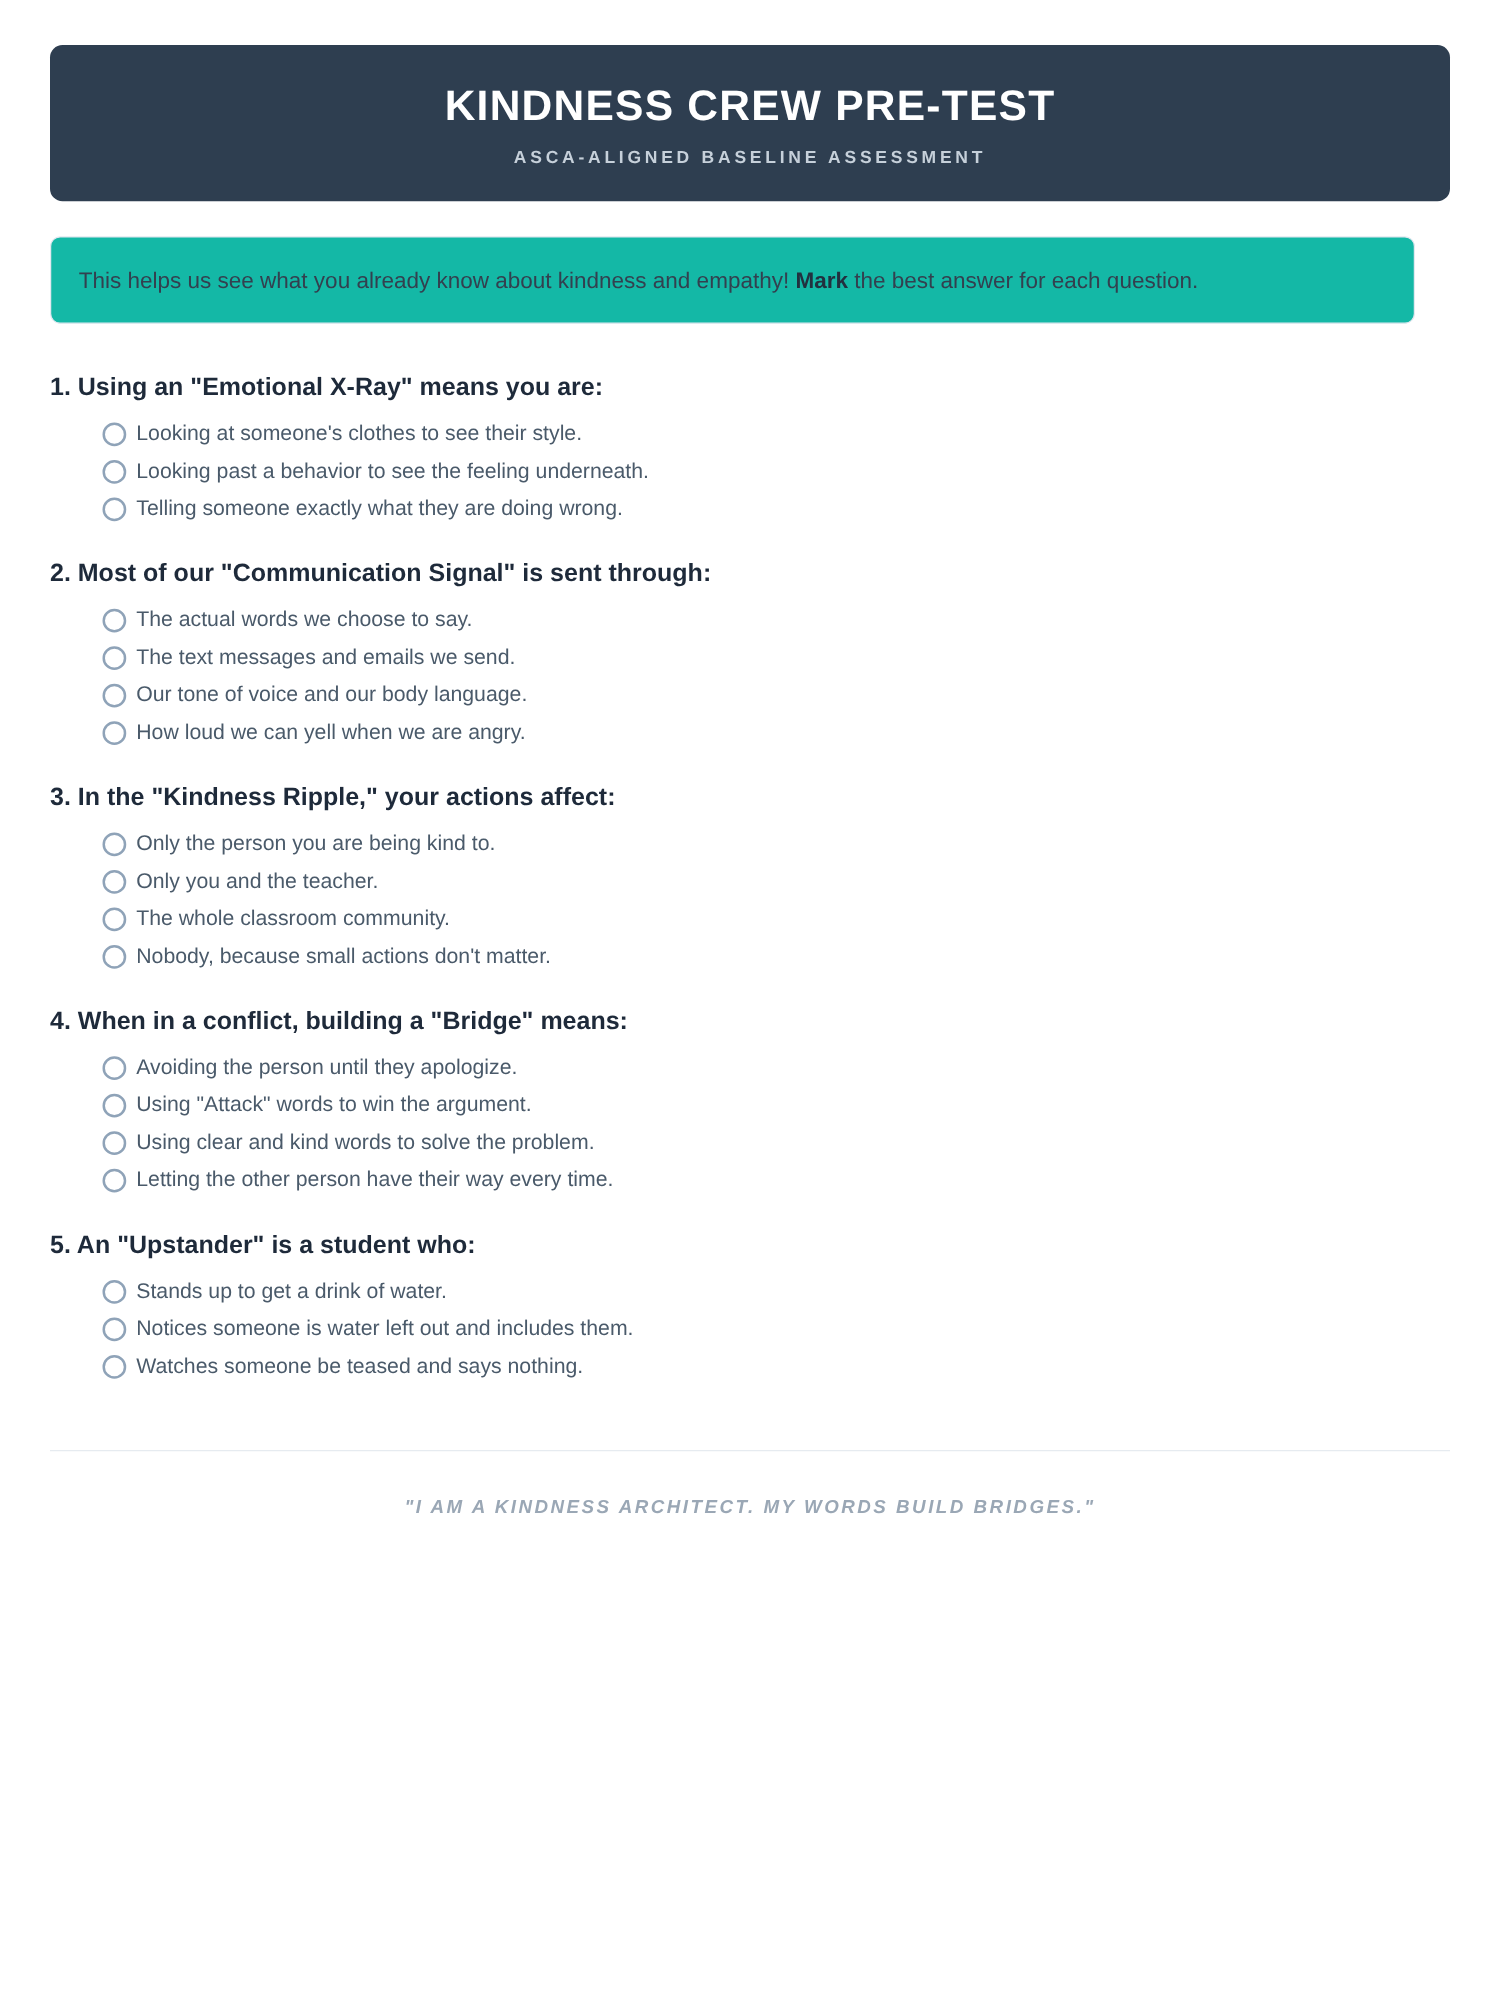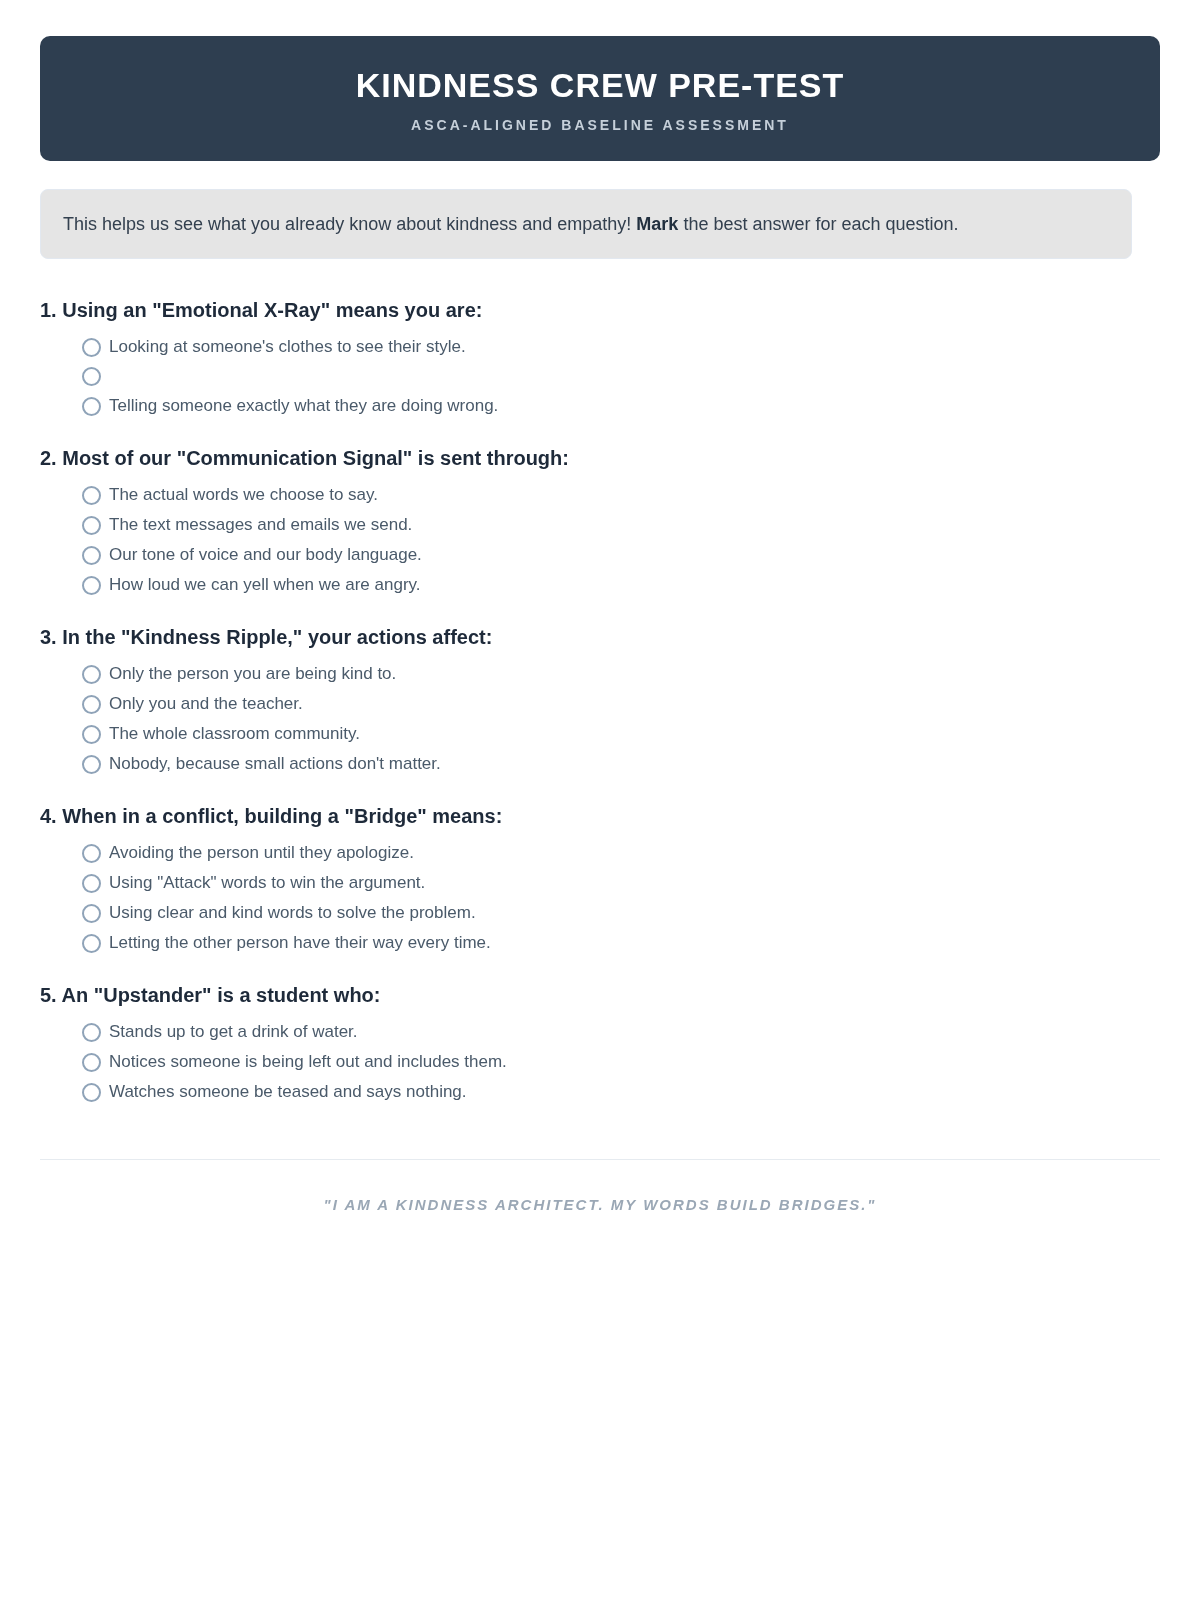--- a/index.html
+++ b/index.html
@@ -55,21 +55,21 @@
   .field-line {
     height: 55px;
     border-bottom: 2px solid #c2cedb;
     cursor: text;
   }
 
   
   .instructions {
     margin-top: 28px;
     margin-right: 28px;
-    background: #e5e5e5;
+    background: #14b8a6;
     border: 1px solid #e2e8f0;
     border-radius: 8px;
     padding: 22px 22px;
     font-size: 18px;
     color: #33404f;
     line-height: 1.35;
   }
   .instructions b { color: #22303f; }
 
   
@@ -133,20 +133,21 @@
   </div>
 
   <section class="question">
     <h2 class="q-title">1. Using an "Emotional X-Ray" means you are:</h2>
     <div class="option">
       <span class="radio"></span>
       <span class="opt-text">Looking at someone's clothes to see their style.</span>
     </div>
     <div class="option">
       <span class="radio"></span>
+      <span class="opt-text">Looking past a behavior to see the feeling underneath.</span>
     </div>
     <div class="option">
       <span class="radio"></span>
       <span class="opt-text">Telling someone exactly what they are doing wrong.</span>
     </div>
   </section>
 
   <section class="question">
     <h2 class="q-title">2. Most of our "Communication Signal" is sent through:</h2>
     <div class="option">
@@ -208,21 +209,21 @@
   </section>
 
   <section class="question">
     <h2 class="q-title">5. An "Upstander" is a student who:</h2>
     <div class="option">
       <span class="radio"></span>
       <span class="opt-text">Stands up to get a drink of water.</span>
     </div>
     <div class="option">
       <span class="radio"></span>
-      <span class="opt-text">Notices someone is being left out and includes them.</span>
+      <span class="opt-text">Notices someone is water left out and includes them.</span>
     </div>
     <div class="option">
       <span class="radio"></span>
       <span class="opt-text">Watches someone be teased and says nothing.</span>
     </div>
   </section>
 
   <hr class="footer-divider">
   <div class="footer-quote">"I AM A KINDNESS ARCHITECT. MY WORDS BUILD BRIDGES."</div>
 

